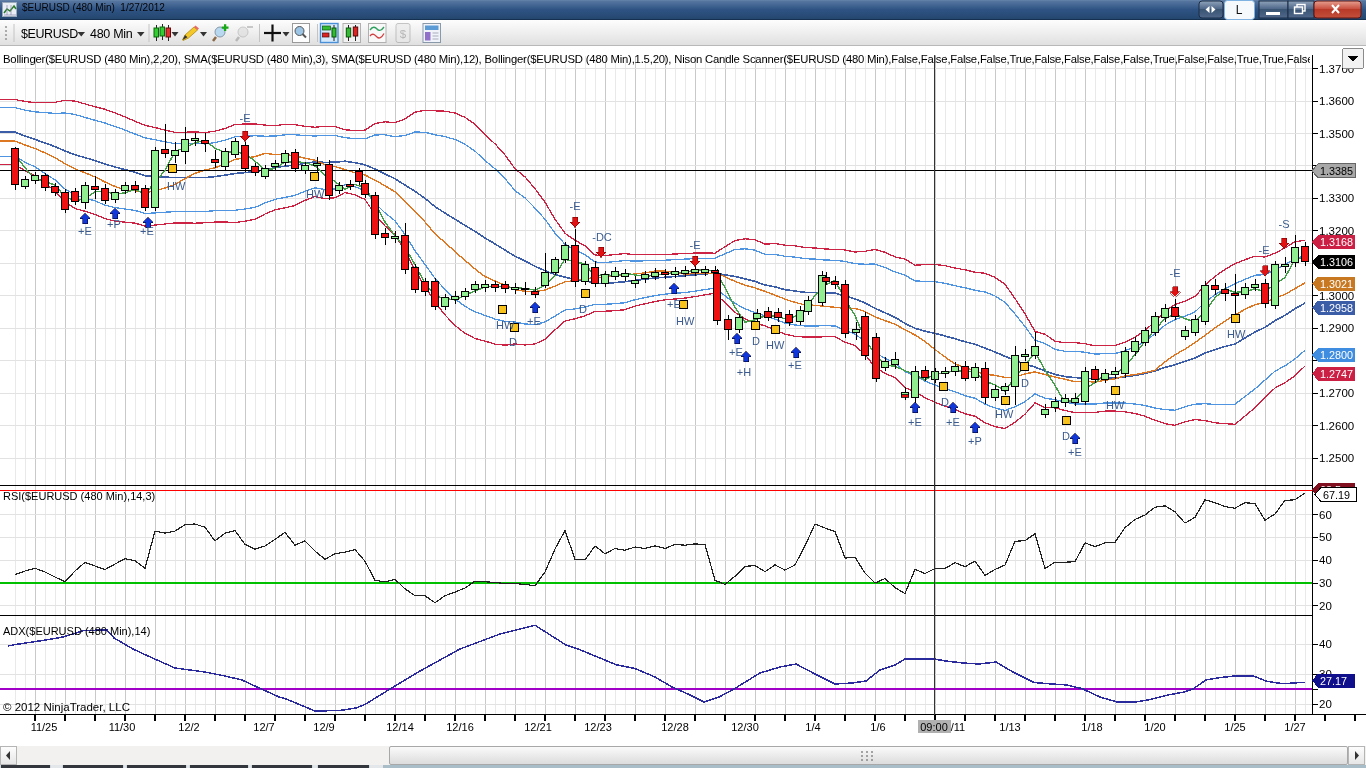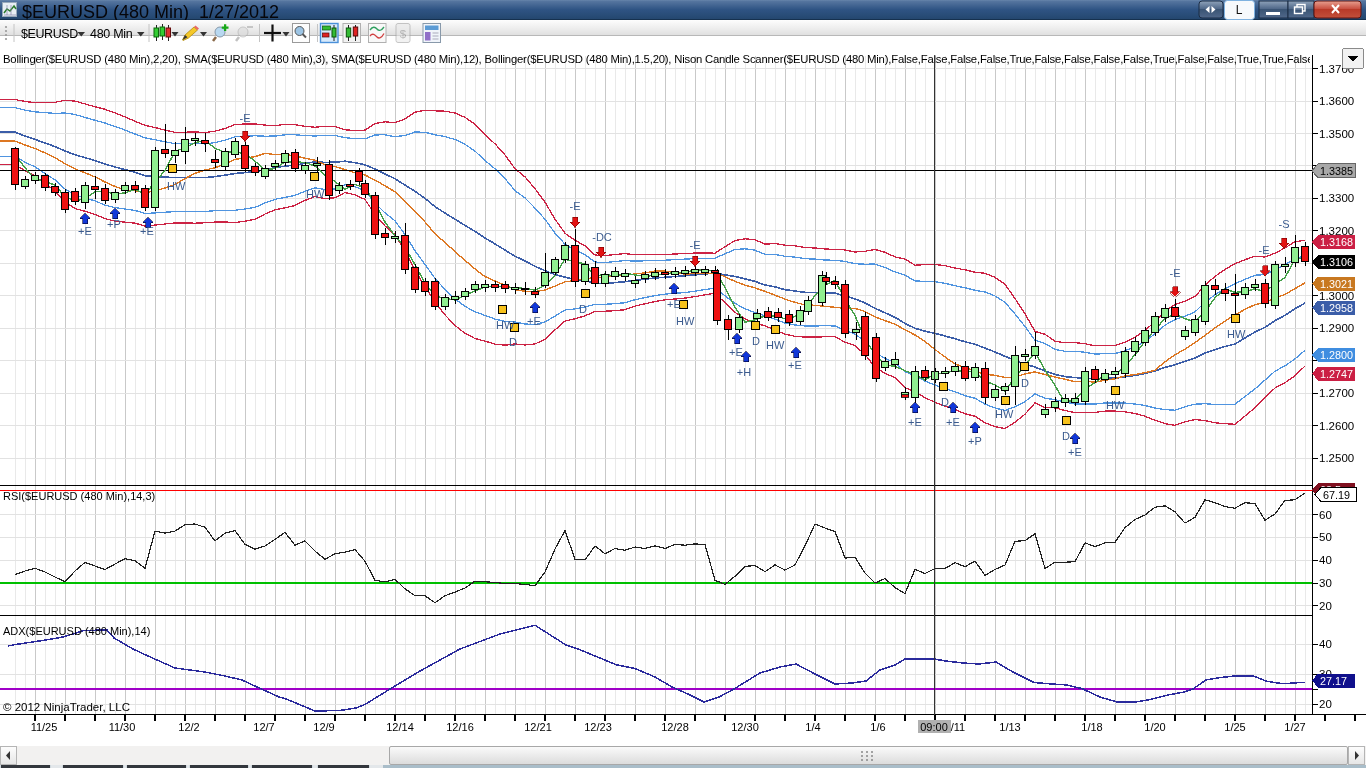--- a/index.html
+++ b/index.html
@@ -1,19 +1,19 @@
 <!DOCTYPE html>
 <html><head><meta charset="utf-8"><style>
 *{margin:0;padding:0;box-sizing:border-box}
 body{width:1366px;height:768px;overflow:hidden;font-family:"Liberation Sans",sans-serif;background:#fff}
 #win{position:relative;width:1366px;height:768px}
 #titlebar{position:absolute;left:0;top:0;width:1366px;height:20px;background:linear-gradient(#6785ab 0%,#54749e 8%,#2f5484 50%,#24476f 100%);border-bottom:1px solid #16314f}
-#titlebar .ttl{position:absolute;left:22px;top:2px;font-size:18px;color:#06060a}
+#titlebar .ttl{position:absolute;left:22px;top:2px;font-size:10px;color:#06060a}
 #ticon{position:absolute;left:2px;top:2px;width:15px;height:15px;background:#e8eef4;border:1px solid #9ab;}
-#toolbar{position:absolute;left:0;top:20px;width:1366px;height:16px;background:linear-gradient(#fdfdfd,#ececec 60%,#e0e0e0);border-bottom:1px solid #b8b8b8}
+#toolbar{position:absolute;left:0;top:20px;width:1366px;height:26px;background:linear-gradient(#fdfdfd,#ececec 60%,#e0e0e0);border-bottom:1px solid #b8b8b8}
 #chart{position:absolute;left:0;top:46px;width:1366px;height:700px}
 #hscroll{position:absolute;left:0;top:746px;width:1366px;height:19px;background:#f2f1f0}
 .sbtn{position:absolute;top:0;width:17px;height:19px;background:linear-gradient(#fdfdfd,#e6e6e6);border:1px solid #b5b5b5}
 #thumb{position:absolute;left:389px;top:0;width:959px;height:19px;background:linear-gradient(#fafafa,#dcdcdc);border:1px solid #a8a8a8;border-radius:2px}
 #bstrip{position:absolute;left:0;top:765px;width:1366px;height:3px;background:#a9bdc9}
 #bstripL{position:absolute;left:0;top:765px;width:383px;height:3px;background:#e3e7ea}
 .bseg{position:absolute;top:0;height:3px;background:#33373d;border-left:1px solid #cfd8de;border-right:1px solid #cfd8de}
 </style></head>
 <body>
 <div id="win">

